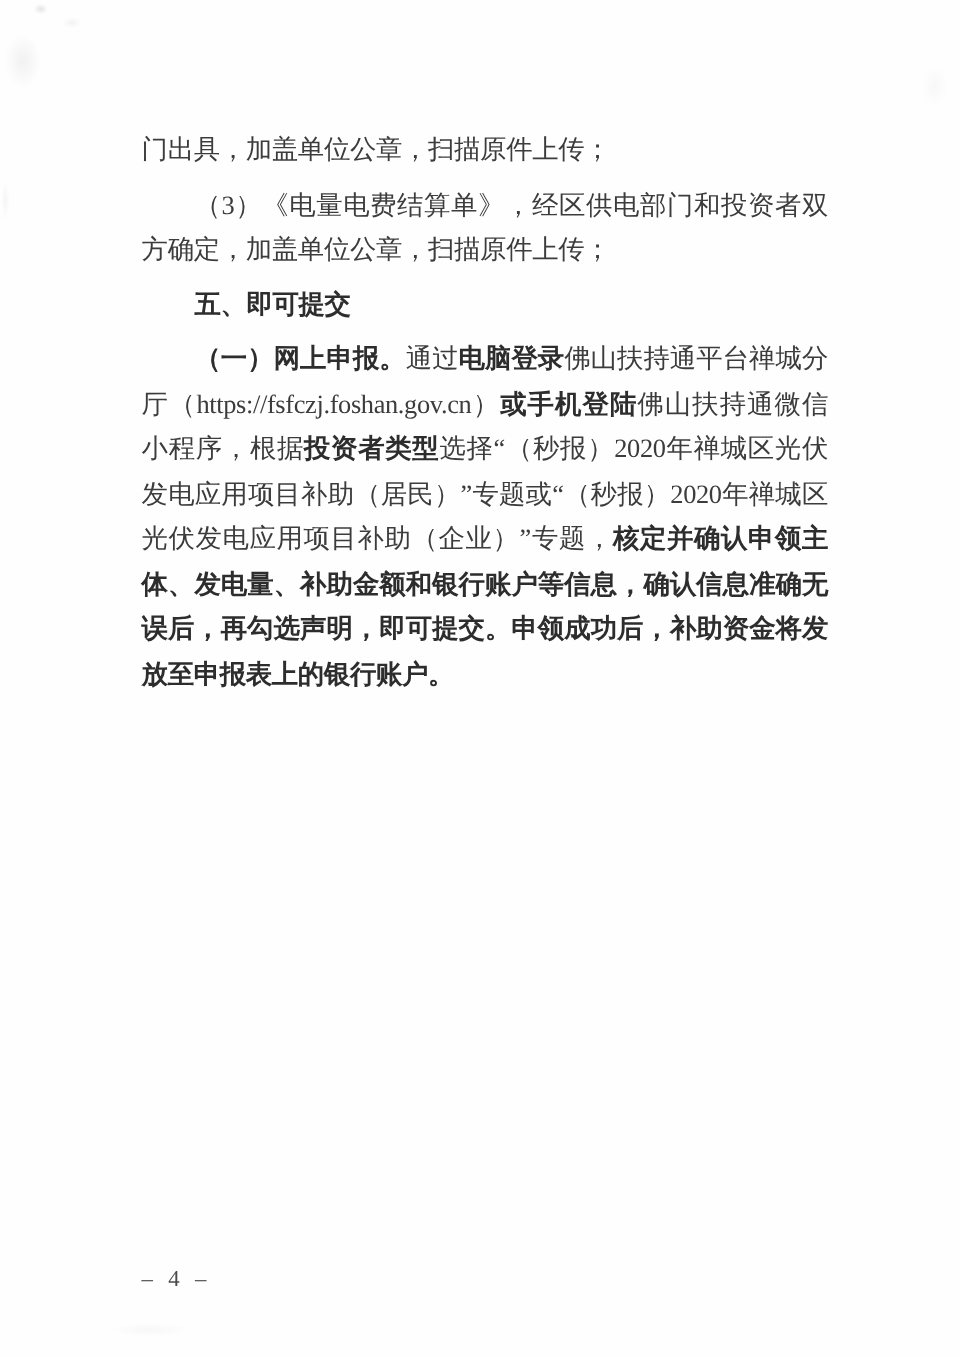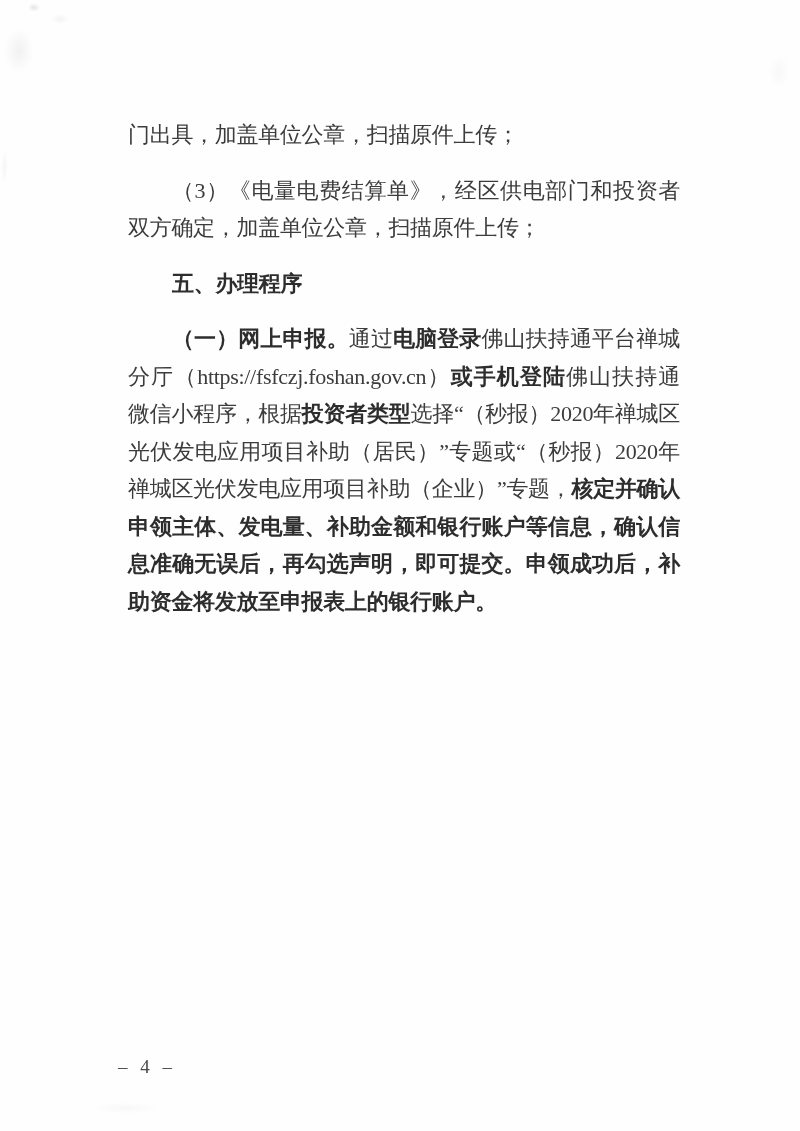--- a/index.html
+++ b/index.html
@@ -25,21 +25,21 @@
     left: 110px;
     top: 98px;
     width: 588px;
     font-size: 22px;
     line-height: 37.5px;
     letter-spacing: -0.3px;
     color: #3c3c3c;
     text-align: justify;
   }
   .para {
-    margin: 18px;
+    margin: 8px;
     text-align: justify;
   }
   .para.indent {
     text-indent: 44px;
   }
   .para.heading {
     font-weight: 700;
     font-family: "Liberation Sans", "DejaVu Sans", sans-serif;
     color: #2c2c2c;
   }
@@ -79,18 +79,18 @@
   <div class="noise n1"></div>
   <div class="noise n2"></div>
   <div class="noise n3"></div>
   <div class="noise n4"></div>
   <div class="noise n5"></div>
   <div class="noise n6"></div>
 
   <div class="textblock" id="content-host">
       <div class="para"><span>门出具，加盖单位公章，扫描原件上传；</span></div>
       <div class="para indent"><span>（3）《电量电费结算单》，经区供电部门和投资者双方确定，加盖单位公章，扫描原件上传；</span></div>
-      <div class="para indent heading"><span class="seg-bold seg-sans">五、办理程序</span></div>
+      <div class="para indent heading"><span class="seg-bold seg-sans">五、即可提交</span></div>
       <div class="para indent"><span class="seg-bold seg-sans">（一）网上申报。</span><span>通过</span><span class="seg-bold seg-sans">电脑登录</span><span>佛山扶持通平台禅城分厅（https://fsfczj.foshan.gov.cn）</span><span class="seg-bold seg-sans">或手机登陆</span><span>佛山扶持通微信小程序，根据</span><span class="seg-bold seg-sans">投资者类型</span><span>选择“（秒报）2020年禅城区光伏发电应用项目补助（居民）”专题或“（秒报）2020年禅城区光伏发电应用项目补助（企业）”专题，</span><span class="seg-bold">核定并确认申领主体、发电量、补助金额和银行账户等信息，确认信息准确无误后，再勾选声明，即可提交。申领成功后，补助资金将发放至申报表上的银行账户。</span></div>
     </div>
 
   <div class="footer-page-number">– 4 –</div>
 </div>
 
 </body></html>

